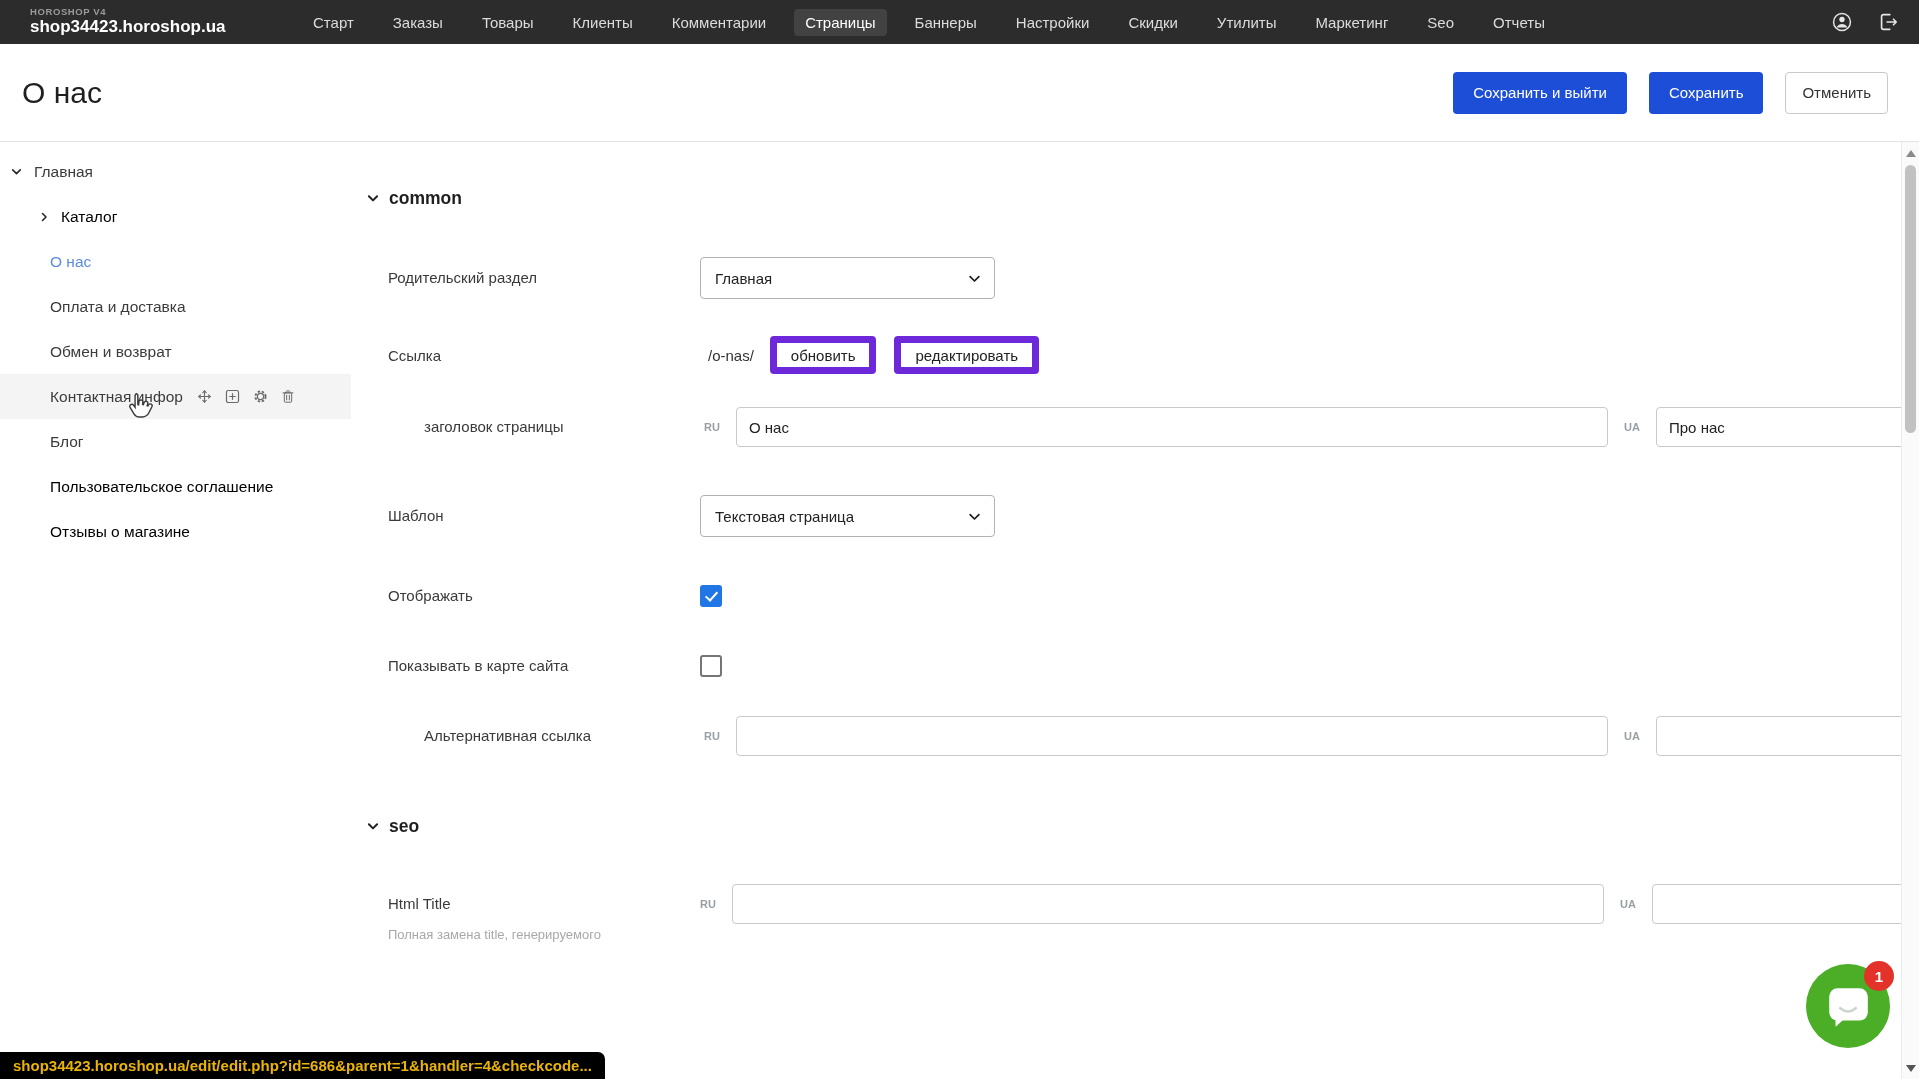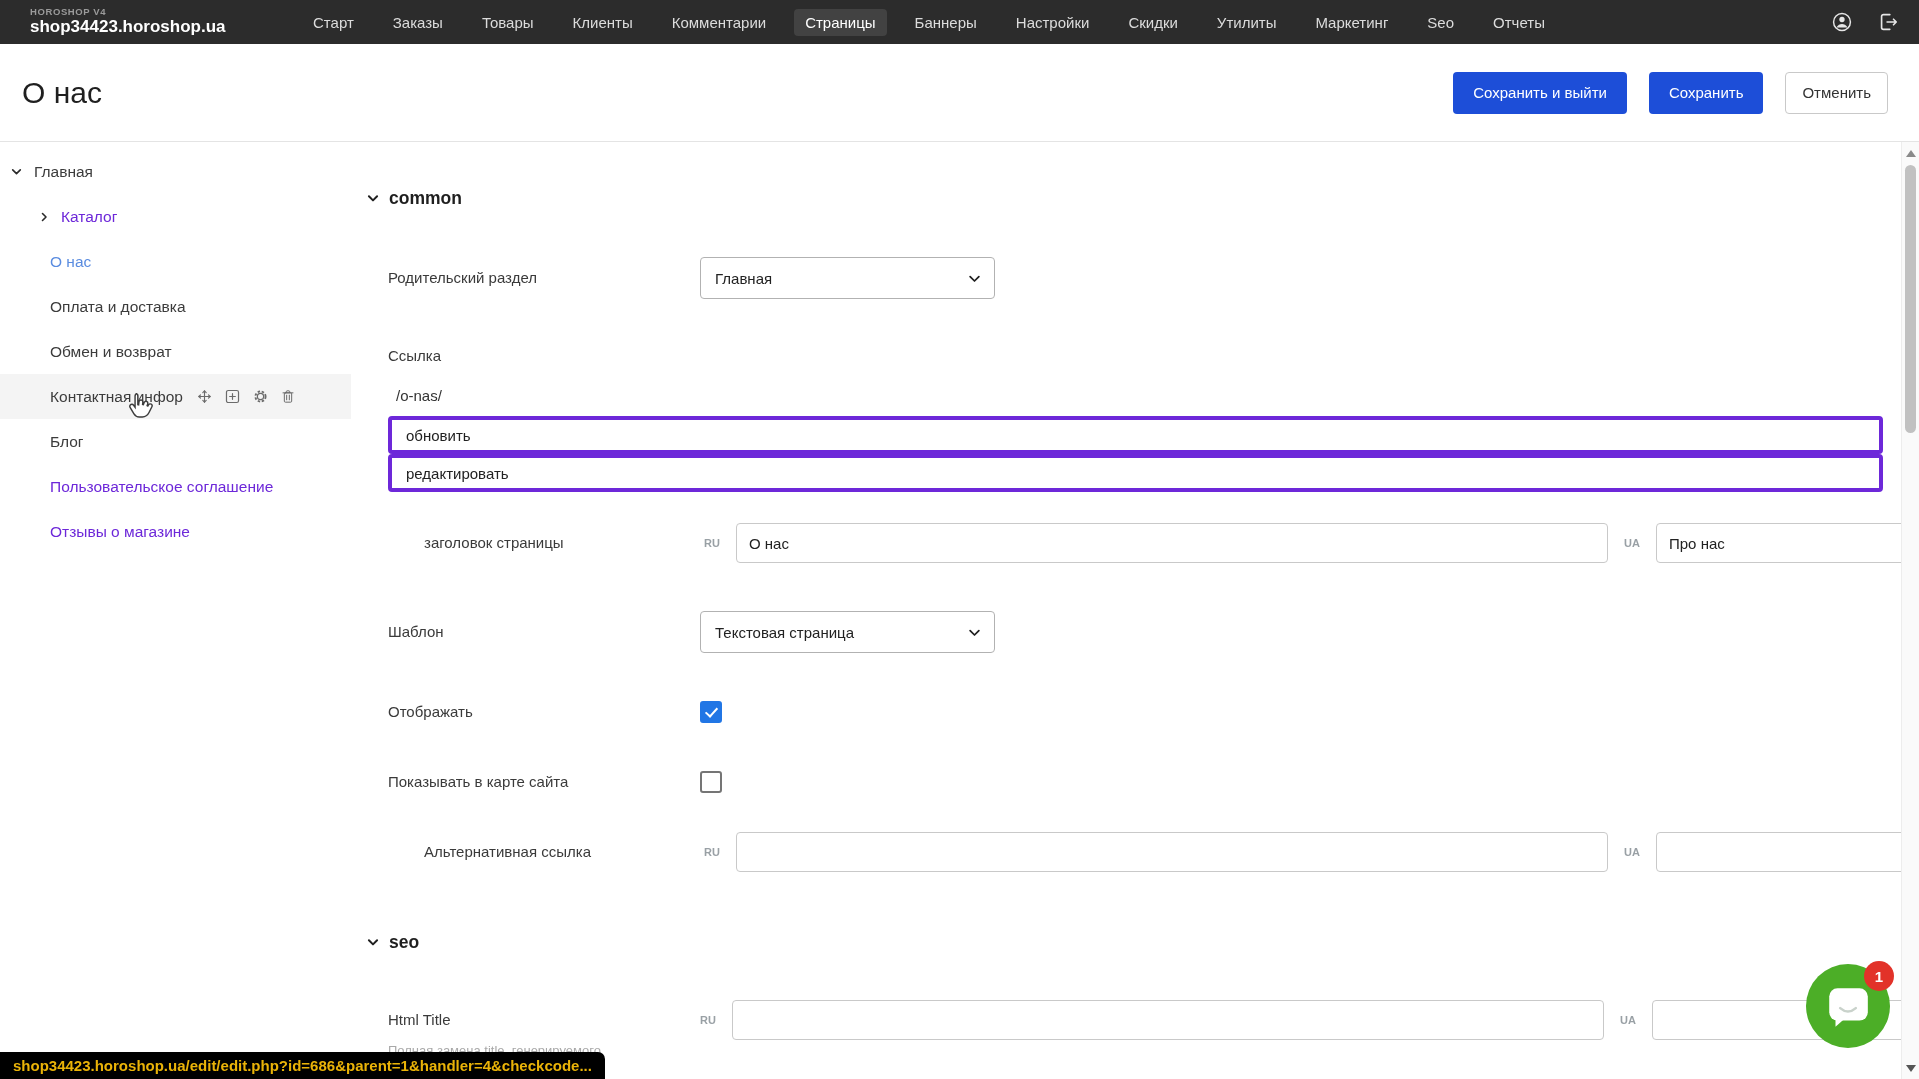--- a/index.html
+++ b/index.html
@@ -28,21 +28,21 @@
   .btn-primary{background:#1d4ed8;color:#fff;}
   .btn-outline{background:#fff;border:1px solid #c9c9c9;color:#333;padding:0 16px;}
   
   .sidebar{position:absolute;top:142px;left:0;width:351px;bottom:0;background:#fff;z-index:5;}
   .tree{padding-top:7px;}
   .tree-item{height:45px;display:flex;align-items:center;font-size:15.5px;color:#3c3c3c;cursor:pointer;}
   .tree-item .chev{display:flex;align-items:center;margin-right:11px;}
   .lvl0{padding-left:10px;}
   .lvl1{padding-left:50px;}
   .lvl1.with-chev{padding-left:38px;}
-  .muted{color:#6d28d9;}
+  .muted{color:#000000;}
   .selected{color:#5a8ce0;}
   .hovered{background:#f4f4f4;}
   .item-icons{display:flex;align-items:center;gap:11px;margin-left:13px;}
   .item-icons svg{display:block;cursor:pointer;}
   .cursor-overlay{position:absolute;left:126px;top:250px;z-index:40;pointer-events:none;}
   
   .content{position:absolute;left:352px;top:142px;right:18px;bottom:0;overflow:hidden;
     padding-left:36px;background:#fff;}
   .section-h{display:flex;align-items:center;gap:9px;margin-left:-22px;margin-top:42px;height:28px;
     font-size:17.5px;font-weight:700;color:#1f1f1f;cursor:pointer;}
@@ -52,21 +52,21 @@
   .f-label.cb{line-height:22px;}
   .dual{display:flex;flex-direction:row;gap:16px;}
   .input-line{display:flex;}
   .lang{width:32px;font-size:11px;font-weight:700;color:#99a0a5;line-height:40px;flex-shrink:0;}
   .text-input{width:872px;height:40px;border:1px solid #c9c9c9;border-radius:4px;font-size:15px;
     padding:0 12px;color:#222;box-sizing:border-box;font-family:"Liberation Sans",sans-serif;outline:none;}
   .select{width:295px;height:42px;border:1px solid #b2b2b2;border-radius:4px;background:#fff;
     display:flex;align-items:center;justify-content:space-between;padding:0 12px 0 14px;
     font-size:15px;color:#222;box-sizing:border-box;cursor:pointer;}
   .link-path{line-height:40px;font-size:15px;color:#333;margin:0 16px 0 8px;}
-  .btn-small{height:38px;padding:0 14px;border:4px solid #6d28d9;border-radius:4px;background:#fff;
+  .btn-small{height:38px;padding:0 14px;border:7px solid #6d28d9;border-radius:4px;background:#fff;
     font-size:15px;color:#222;display:flex;align-items:center;margin-right:18px;cursor:pointer;}
   .checkbox{width:22px;height:22px;border:2px solid #757575;border-radius:3px;box-sizing:border-box;
     position:relative;cursor:pointer;background:#fff;}
   .checkbox.checked{background:#2176e5;border-color:#2176e5;}
   .checkbox.checked::after{content:"";position:absolute;left:6px;top:2px;width:5px;height:10px;
     border:solid #fff;border-width:0 2.5px 2.5px 0;transform:rotate(42deg);}
   .label-block{width:312px;flex-shrink:0;}
   .f-hint{font-size:13px;color:#a8a8a8;margin-top:13px;width:240px;line-height:1.25;}
   .lb-title{font-size:15px;color:#3a3a3a;line-height:20px;margin-top:10px;}
   
@@ -213,21 +213,21 @@
   <div class="form-row" style="margin-top:45px;">
     <div class="f-label" style="line-height:42px;">Родительский раздел</div>
     <div class="select">
       <span>Главная</span>
       <svg width="15" height="15" viewBox="0 0 24 24" fill="none" stroke="#1f1f1f" stroke-width="2.8" stroke-linecap="round" stroke-linejoin="round">
           <path d="M5 9l7 7 7-7"></path>
         </svg>
     </div>
   </div>
 
-  <div class="form-row" style="margin-top:37px;flex-direction:column;">
+  <div class="form-row" style="margin-top:37px;">
     <div class="f-label">Ссылка</div>
     <div class="link-path">/o-nas/</div>
     <button class="btn-small">обновить</button>
     <button class="btn-small">редактировать</button>
   </div>
 
   <div class="form-row" style="margin-top:31px;">
     <div class="f-label short">заголовок страницы</div>
     <div class="dual">
       <div class="input-line">

